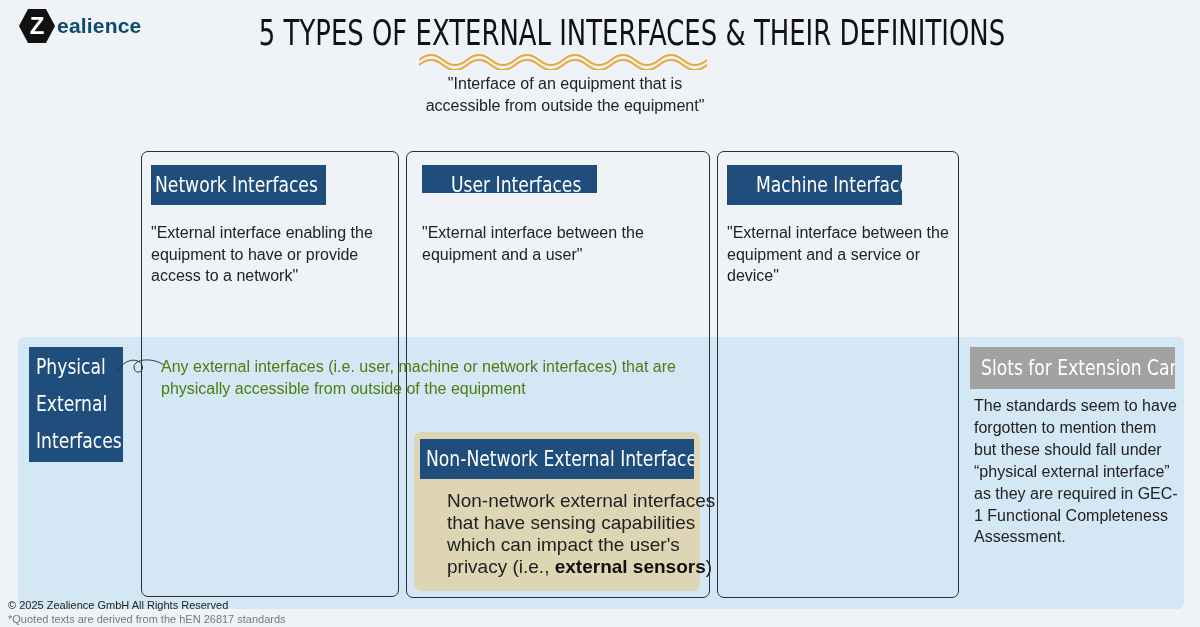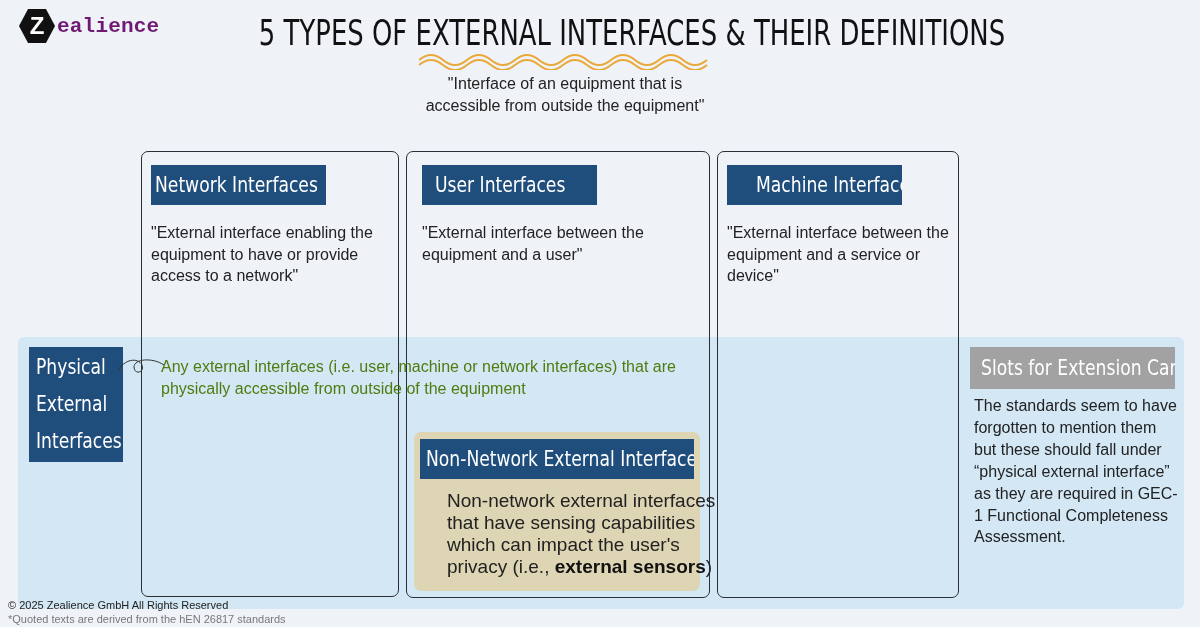--- a/index.html
+++ b/index.html
@@ -10,21 +10,21 @@
       color: #1a1a1a;
     }
     .abs { position: absolute; }
     .logo { left: 19px; top: 9px; display: flex; align-items: center; }
     .logo-hex {
       width: 36px; height: 34px; background: #111;
       clip-path: polygon(25% 0, 75% 0, 100% 50%, 75% 100%, 25% 100%, 0 50%);
       color: #fff; font-weight: bold; font-size: 24px;
       display: flex; align-items: center; justify-content: center;
     }
-    .logo-text { font-weight: bold; font-size: 21px; margin-left: 2px; color: #701a75; letter-spacing: 0.2px; font-family: Liberation Mono, monospace; }
+    .logo-text { font-weight: bold; font-size: 21px; margin-left: 2px; color: #0c4a6e; letter-spacing: 0.2px; }
     .title {
       left: 0; width: 1264px; top: 12px; text-align: center;
       font-family: "DejaVu Sans", sans-serif; font-size: 36px;
       transform: scaleX(0.72); transform-origin: 632px 0;
       letter-spacing: 0px; color: #111; white-space: nowrap; font-weight: normal;
     }
     .wave { left: 419px; top: 50px; }
     .subtitle {
       left: 340px; width: 450px; top: 73px; text-align: center;
       font-size: 16px; line-height: 22px; color: #222;
@@ -39,21 +39,21 @@
     .card-network { left: 141px; top: 151px; width: 258px; height: 446px; }
     .card-user    { left: 406px; top: 151px; width: 304px; height: 447px; }
     .card-machine { left: 717px; top: 151px; width: 242px; height: 447px; }
     .tag {
       background: #1f4e7d; color: #fff;
       font-family: "DejaVu Sans", sans-serif; font-weight: normal;
       white-space: nowrap; overflow: hidden;
     }
     .tag span { display: inline-block; transform: scaleX(0.78); transform-origin: 0 50%; }
     .tag-network { left: 151px; top: 165px; width: 175px; height: 40px; font-size: 22px; line-height: 40px; padding-left: 4px; box-sizing: border-box; }
-    .tag-user    { left: 422px; top: 165px; width: 175px; height: 40px; font-size: 22px; line-height: 40px; padding-left: 13px; box-sizing: border-box; }
+    .tag-user    { left: 422px; top: 165px; width: 175px; height: 28px; font-size: 22px; line-height: 40px; padding-left: 29px; box-sizing: border-box; }
     .tag-machine { left: 727px; top: 165px; width: 175px; height: 40px; font-size: 22px; line-height: 40px; padding-left: 29px; box-sizing: border-box; }
     .def { font-size: 16px; line-height: 21.5px; color: #222; }
     .def-network { left: 151px; top: 222px; width: 240px; }
     .def-user    { left: 422px; top: 222px; width: 270px; }
     .def-machine { left: 727px; top: 222px; width: 225px; }
     .tag-physical {
       left: 29px; top: 347px; width: 94px; height: 115px;
       font-size: 22px; line-height: 37px; padding: 1px 8px 0 7px; box-sizing: border-box;
       white-space: normal;
     }

